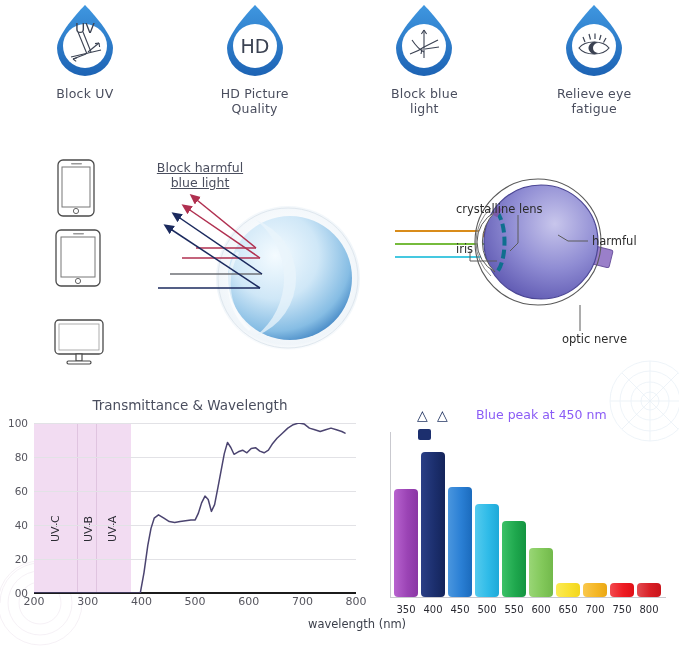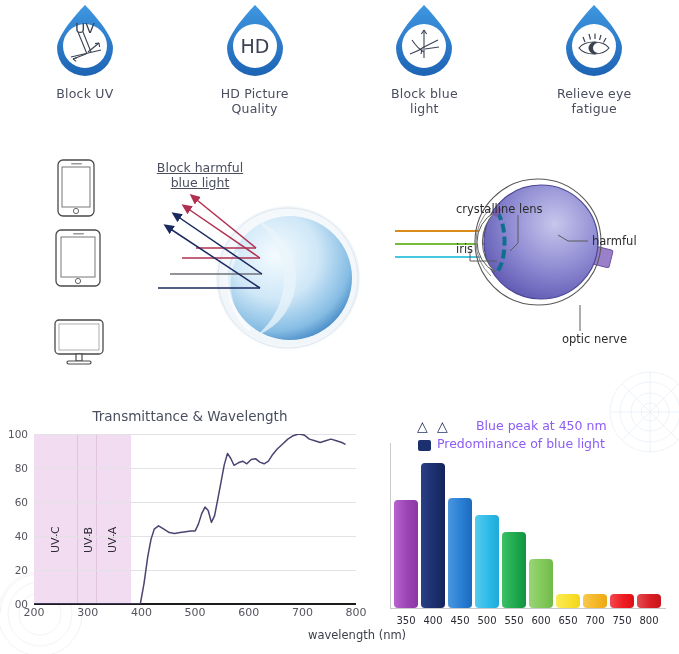--- a/index.html
+++ b/index.html
@@ -16,21 +16,21 @@
     line-height:15px;color:#4a4e5e;letter-spacing:.2px;}
 
   
   #middle-band{position:absolute;left:0;top:140px;width:679px;height:240px;}
   .device{position:absolute;}
   .mid-caption{position:absolute;font-size:12.5px;line-height:15px;
     text-align:center;color:#4a4e5e;text-decoration:underline;}
   .eye-label{position:absolute;font-size:11.5px;color:#2b2b2b;white-space:nowrap;}
 
   
-  #charts-row{position:absolute;left:0;top:380px;width:679px;height:274px;}
+  #charts-row{position:absolute;left:0;top:369px;width:679px;height:274px;}
   #line-chart-panel{position:absolute;left:0;top:28px;width:380px;height:246px;}
   #bar-chart-panel{position:absolute;left:380px;top:34px;width:299px;height:220px;}
 
   .chart-title{position:absolute;left:0;top:0;width:380px;text-align:center;
     font-size:13.5px;color:#4a4e5e;}
 
   .lc-plot{position:absolute;left:34px;top:26px;width:322px;height:170px;}
   .gridline{position:absolute;left:0;width:100%;height:1px;background:#e2e2e6;}
   .uvband{position:absolute;top:0;height:100%;background:#f2dcf2;}
   .uvsep{position:absolute;top:0;width:1px;height:100%;background:#e0c4e0;}
@@ -348,21 +348,20 @@
 
     <div class="bar-yaxis"></div>
     <div class="bar-baseline"></div>
 
     <div class="tri" style="left:37px;top:4px;">△</div>
     <div class="tri" style="left:57px;top:4px;">△</div>
 
     <div class="legend-sq" style="left:38px;top:26px;background:#1c2f6e;"></div>
 
     <div class="bar-note" style="left:96px;top:4px;">Blue peak at 450 nm</div>
-    <div class="bar-note" style="left:57px;top:22px;">Predominance of blue light</div>
 
     <div class="bars">
       <div class="barcol">
         <div class="bar" style="height:107.6px;background:linear-gradient(90deg,#b863cf,#9b44b5 55%,#8a36a4);"></div>
         </div>
       <div class="barcol">
         <div class="bar" style="height:145.5px;background:linear-gradient(90deg,#2a3f86,#1c2f6e 55%,#14245a);"></div>
         </div>
       <div class="barcol">
         <div class="bar" style="height:110.5px;background:linear-gradient(90deg,#4a96de,#2a7fd4 55%,#1b6bbd);"></div>

